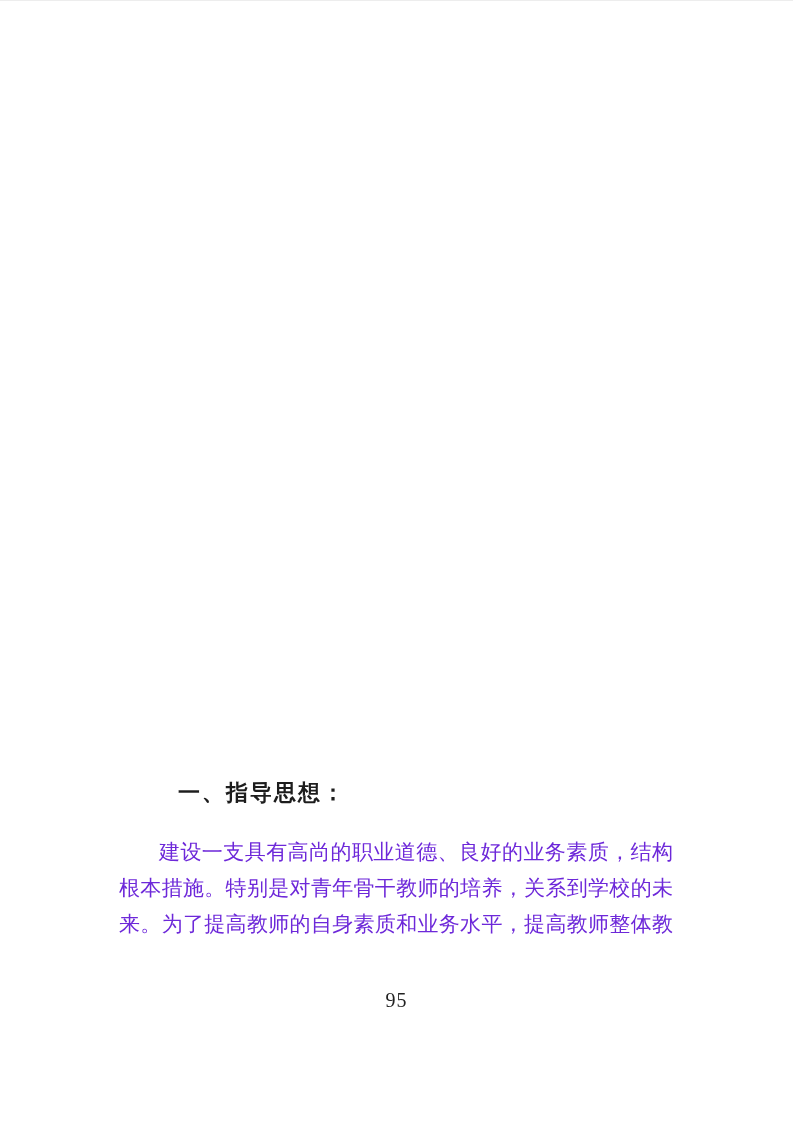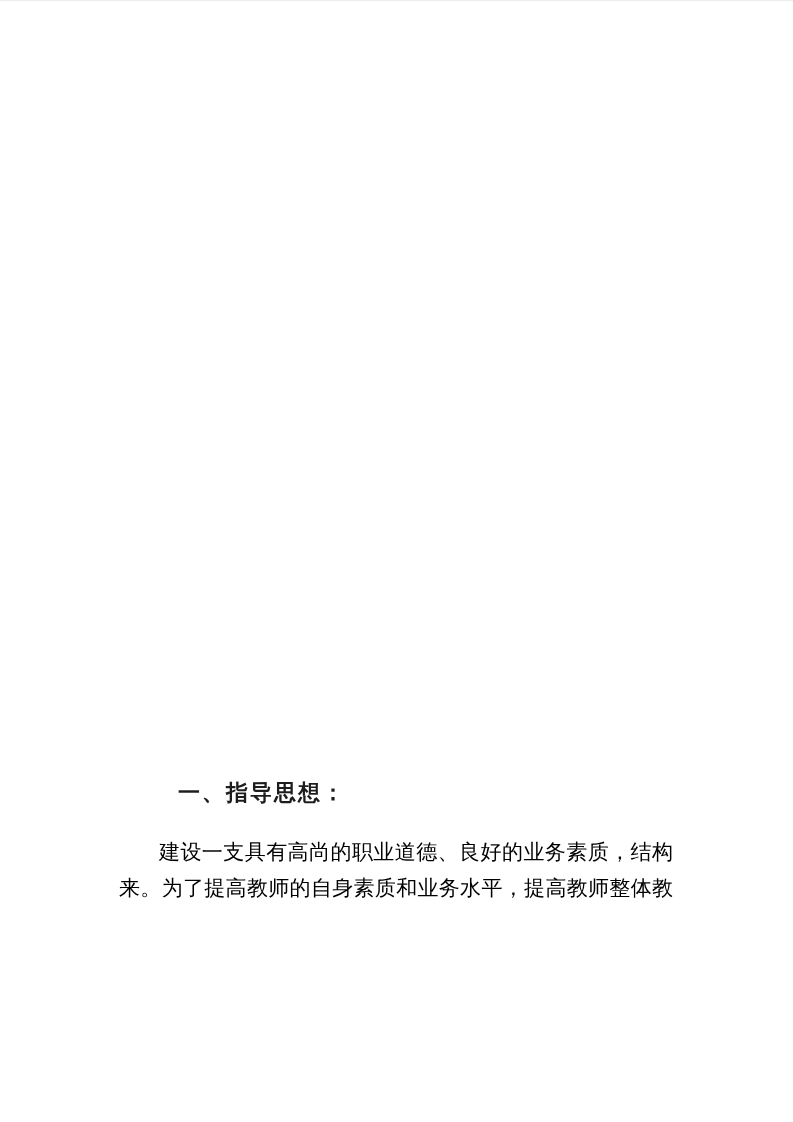--- a/index.html
+++ b/index.html
@@ -53,21 +53,21 @@
     letter-spacing: 2px;
     color: #1d1d1d;
     white-space: nowrap;
   }
   .body-block {
     position: absolute;
     top: 834px;
     left: 119px;
     width: 554px;
     font-size: 21px;
-    color: #000000;
+    color: #6d28d9;
   }
   .body-line {
     height: 36px;
     line-height: 36px;
     text-align: justify;
     text-align-last: justify;
     text-justify: inter-character;
     overflow: hidden;
   }
   .body-line.first-line {
@@ -89,16 +89,18 @@
 <body>
 
 <div class="page">
   <div class="top-hairline"></div>
 
 
   <h2 class="section-heading">一、指导思想：</h2>
 
   <div class="body-block">
     <div class="body-line first-line">建设一支具有高尚的职业道德、良好的业务素质，结构</div>
+    <div class="body-line">根本措施。特别是对青年骨干教师的培养，关系到学校的未</div>
     <div class="body-line">来。为了提高教师的自身素质和业务水平，提高教师整体教</div>
   </div>
 
+  <div class="page-number">95</div>
 </div>
 
 </body></html>

